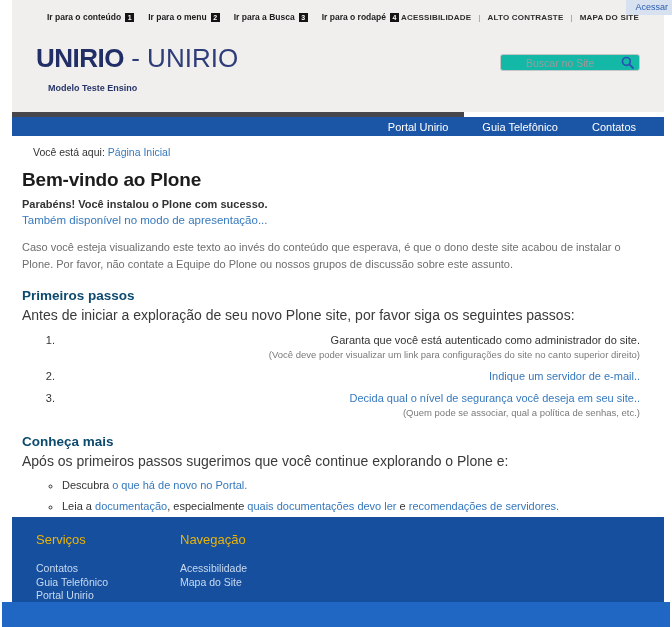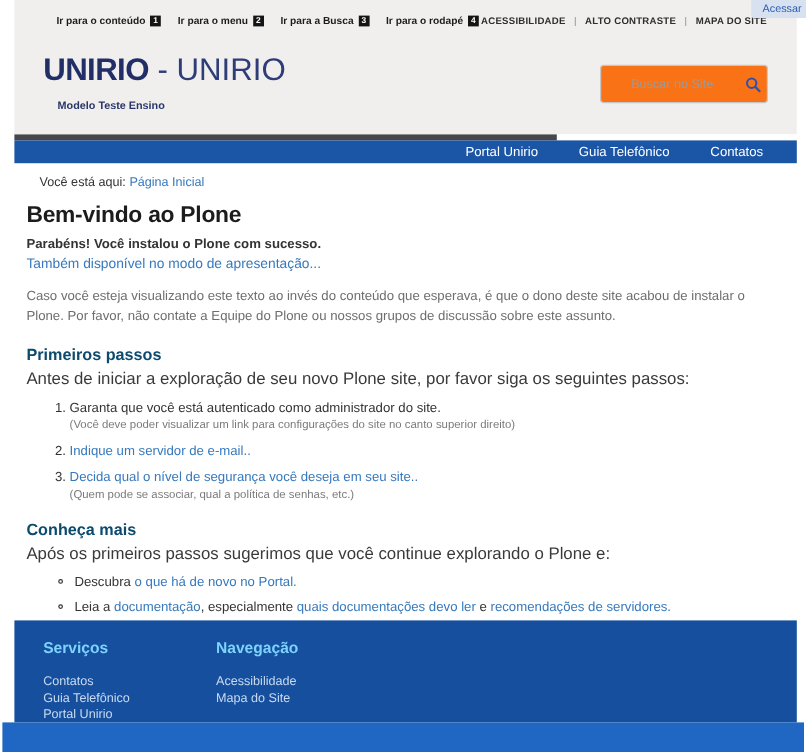--- a/index.html
+++ b/index.html
@@ -26,22 +26,22 @@
   .skip-badge { width:9px; height:9px; background:#141414; color:#fff; font-size:7px; font-weight:bold; display:flex; align-items:center; justify-content:center; flex:none; }
   .util-links { display:flex; gap:7px; align-items:center; font-size:8px; font-weight:bold; color:#2e2e2e; letter-spacing:0.2px; }
   .util-links a { color:#2e2e2e; text-decoration:none; white-space:nowrap; }
   .util-sep { color:#8a8a8a; font-weight:normal; }
   .brand { position:absolute; left:24px; top:44px; }
   .brand-title { font-size:26px; line-height:1.1; white-space:nowrap; }
   .brand-t1 { font-weight:bold; color:#222f66; letter-spacing:-0.5px; }
   .brand-t2 { font-weight:normal; color:#2e3d78; }
   .brand-sub { margin-top:10px; font-size:9px; font-weight:bold; color:#273668;padding-left:12px; }
   .search-box {
-    position:absolute; right:24px; top:54px; width:140px; height:32px;
-    background:#f97316; border:1px solid #c6c6c6; border-radius:3px;
+    position:absolute; right:24px; top:54px; width:140px; height:17px;
+    background:#14b8a6; border:1px solid #c6c6c6; border-radius:3px;
     display:flex; align-items:center;
   }
   .search-input { border:none; outline:none; flex:1; min-width:0; height:100%; font-size:10.5px; color:#444; padding-left:25px; background:transparent; font-family:inherit; }
   .search-input::placeholder { color:#9a9a9a; }
   .search-btn { width:24px; height:100%; border:none; background:transparent; display:flex; align-items:center; justify-content:center; cursor:pointer; }
 
   
   .nav-wrap { position:relative; height:24px; background:#fff; }
   .nav-darkline { position:absolute; top:0; left:0; width:452px; height:5px; background:#47464b; }
   .main-nav {
@@ -57,34 +57,34 @@
 
   
   .main { padding:1px 24px 0 10px; }
   .page-title { font-size:19px; font-weight:bold; color:#1c1c1c; letter-spacing:-0.2px; margin:7px 0 7px; }
   .congrats { font-size:11px; font-weight:bold; color:#333; }
   .pres-link { display:inline-block; margin-top:3px; font-size:11.5px; color:#3679bd; text-decoration:none; }
   .disclaimer { margin-top:11px; font-size:11px; color:#6e6e6e; line-height:1.5; max-width:628px; }
   .sec-head { font-size:13.5px; font-weight:bold; color:#0c4a6e; margin-top:16px; }
   .sec-intro { margin-top:4px; font-size:14px; color:#3a3a3a; }
   ol.steps { margin:11px 0 0; padding-left:36px; }
-  ol.steps li { font-size:11px; color:#333; margin-bottom:10px; }
+  ol.steps li { font-size:11px; color:#333; margin-bottom:10px;text-align:right; }
   .step-link { color:#3679bd; text-decoration:none; }
   .step-note { margin-top:3px; font-size:9.5px; color:#7a7a7a; }
   ul.more { margin:10px 0 0; padding-left:40px; list-style:circle; }
   ul.more li { font-size:11px; color:#333; margin-bottom:9px; }
   ul.more a { color:#3679bd; text-decoration:none; }
 
   
   .site-footer {
     position:absolute; left:12px; right:8px; bottom:25px; height:85px;
     background:#154f9e; padding:15px 0 0 24px; display:flex;
   }
   .f-col1 { width:144px; }
-  .f-head { color:#7dd3fc; font-size:13px; font-weight:bold; margin-bottom:15px; }
+  .f-head { color:#eab308; font-size:13px; font-weight:normal; margin-bottom:15px; }
   .f-link { display:block; color:#c9daf0; font-size:10.5px; line-height:13.5px; text-decoration:none; }
   .footer-strip { position:absolute; left:2px; right:2px; bottom:0; height:25px; background:#1f67c3; }
 </style>
 </head>
 <body>
 
 <a class="login-btn">Acessar</a>
 
 <div class="container">
 

